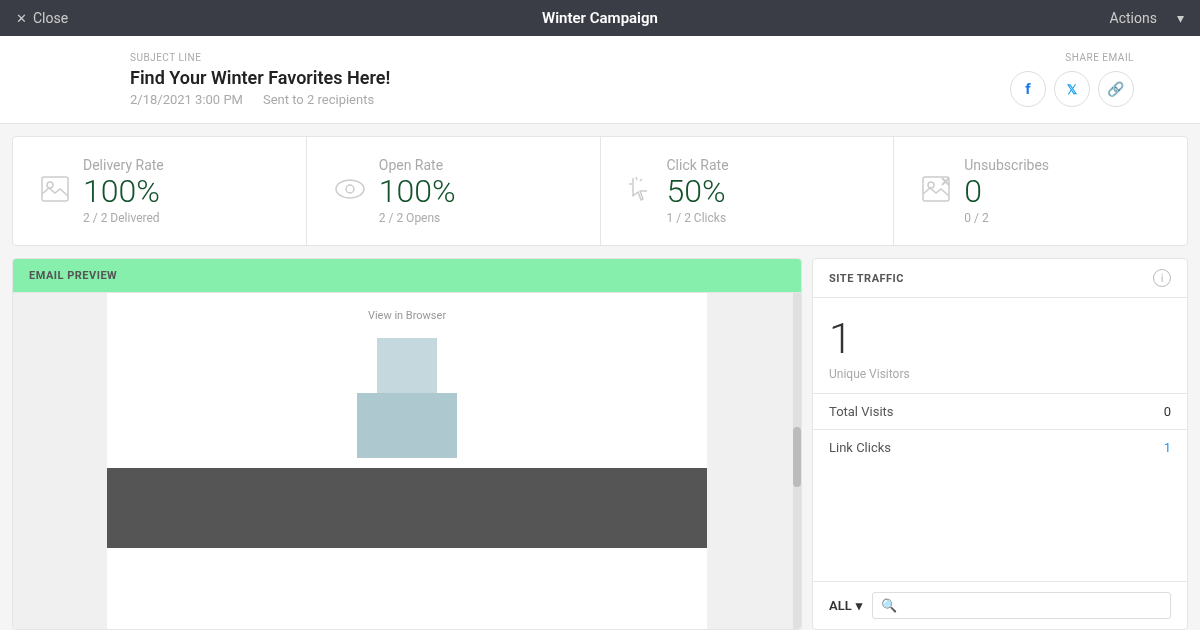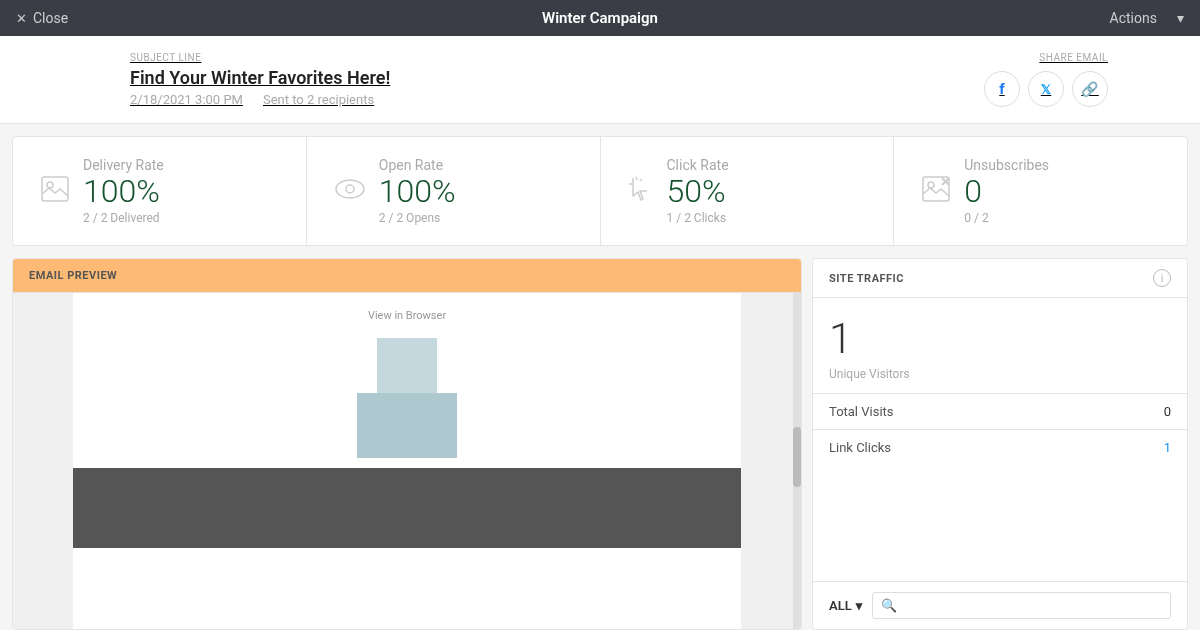--- a/index.html
+++ b/index.html
@@ -36,26 +36,25 @@
       align-items: flex-end;
       gap: 20px;
       font-size: 14px;
       color: #ccc;
       cursor: pointer;
     }
 
     
     .subject-area {
       background: white;
-      padding: 16px 92px 16px 130px;
+      padding: 16px 66px 16px 130px;
       display: flex;
       justify-content: space-between;
       align-items: flex-end;
       border-bottom: 1px solid #e5e5e5;
-      text-decoration: underline;
     }
     .subject-left {}
     .subject-label {
       font-size: 10px;
       color: #aaa;
       text-transform: uppercase;
       letter-spacing: 0.5px;
       margin-bottom: 4px;
     }
     .subject-title {
@@ -162,32 +161,32 @@
       display: flex;
       flex-direction: column;
     }
     .panel-header {
       padding: 10px 16px;
       font-size: 11px;
       font-weight: 700;
       color: #555;
       letter-spacing: 0.5px;
       border-bottom: 1px solid #e5e5e5;
-      background: #fdba74;
+      background: #86efac;
     }
     .email-preview-content {
       flex: 1;
       background: #f0f0f0;
       position: relative;
       overflow: hidden;
     }
     .email-preview-inner {
       background: white;
       margin: 0 auto;
-      width: 668px;
+      width: 600px;
       min-height: 100%;
       position: relative;
     }
     .view-in-browser {
       text-align: center;
       padding: 16px;
       font-size: 11px;
       color: #999;
     }
     .scrollbar-track {

